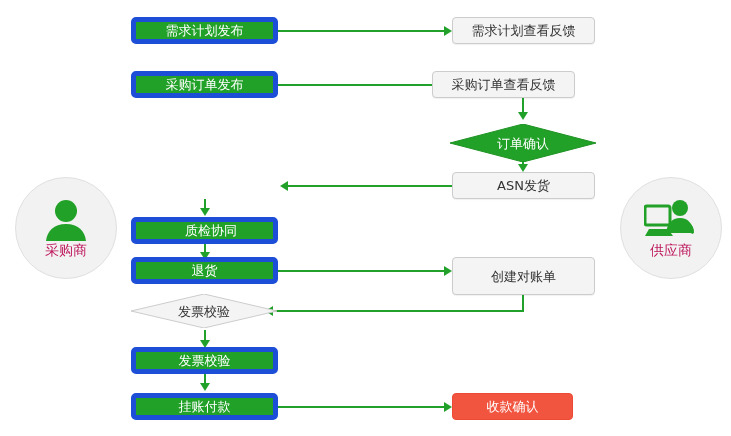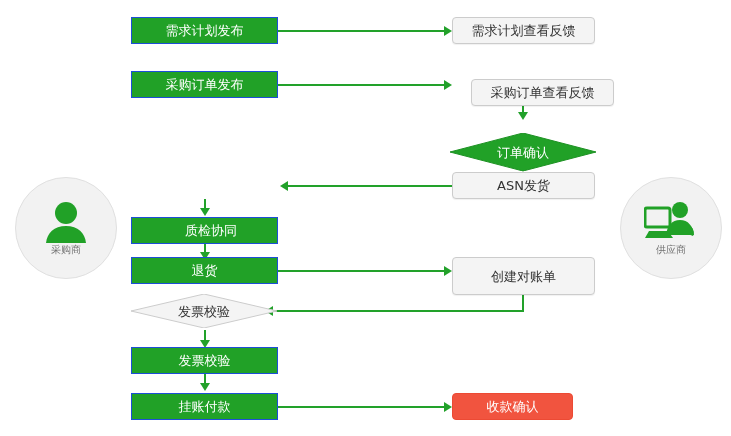--- a/index.html
+++ b/index.html
@@ -25,22 +25,22 @@
     text-align: center;
     font-size: 13px;
     line-height: 1;
     white-space: nowrap;
     z-index: 5;
   }
   
   .n-green {
     background: #21a127;
     color: #ffffff;
-    border-radius: 0;
-    border: 1px solid #1d4ed8;
+    border-radius: 5px;
+    border: 5px solid #1d4ed8;
   }
   
   .n-red {
     background: #f1543f;
     color: #ffffff;
     border-radius: 4px;
     border: 1px solid #ec4a34;
   }
   
   .n-light {
@@ -113,22 +113,22 @@
     align-items: center;
     justify-content: center;
     z-index: 6;
   }
   .actor .act-icon {
     display: block;
     line-height: 0;
     margin-bottom: 2px;
   }
   .actor .act-label {
-    font-size: 10px;
-    color: #737373;
+    font-size: 14px;
+    color: #be185d;
     line-height: 1;
   }
 </style>
 </head>
 <body>
 
 <div id="canvas">
 
   <div class="edge edge-h" style="left:278px; top:30px; width:166px;"></div>
   <div class="arrow ar-right" style="left:444px; top:26px;"></div>
@@ -170,25 +170,25 @@
   <div class="node n-green" style="left:131px; top:17px; width:147px; height:27px;">
     <span>需求计划发布</span>
   </div>
   <div class="node n-green" style="left:131px; top:71px; width:147px; height:27px;">
     <span>采购订单发布</span>
   </div>
 
   <div class="node n-light" style="left:452px; top:17px; width:143px; height:27px;">
     <span>需求计划查看反馈</span>
   </div>
-  <div class="node n-light" style="left:471px; top:71px; width:143px; height:27px;margin-top:8px;">
+  <div class="node n-light" style="left:432px; top:71px; width:143px; height:27px;">
     <span>采购订单查看反馈</span>
   </div>
 
-  <div class="diamond dm-green" style="left:450px; top:133px; width:146px; height:38px;">
+  <div class="diamond dm-green" style="left:450px; top:124px; width:146px; height:38px;">
     <svg class="dm-shape" viewBox="0 0 146 38" preserveAspectRatio="none">
       <polygon points="73,0 146,19 73,38 0,19" fill="#21a127" stroke="#1d9123" stroke-width="1"></polygon>
     </svg>
     <div class="dm-label">订单确认</div>
   </div>
 
   <div class="node n-light" style="left:452px; top:172px; width:143px; height:27px;">
     <span>ASN发货</span>
   </div>
 

